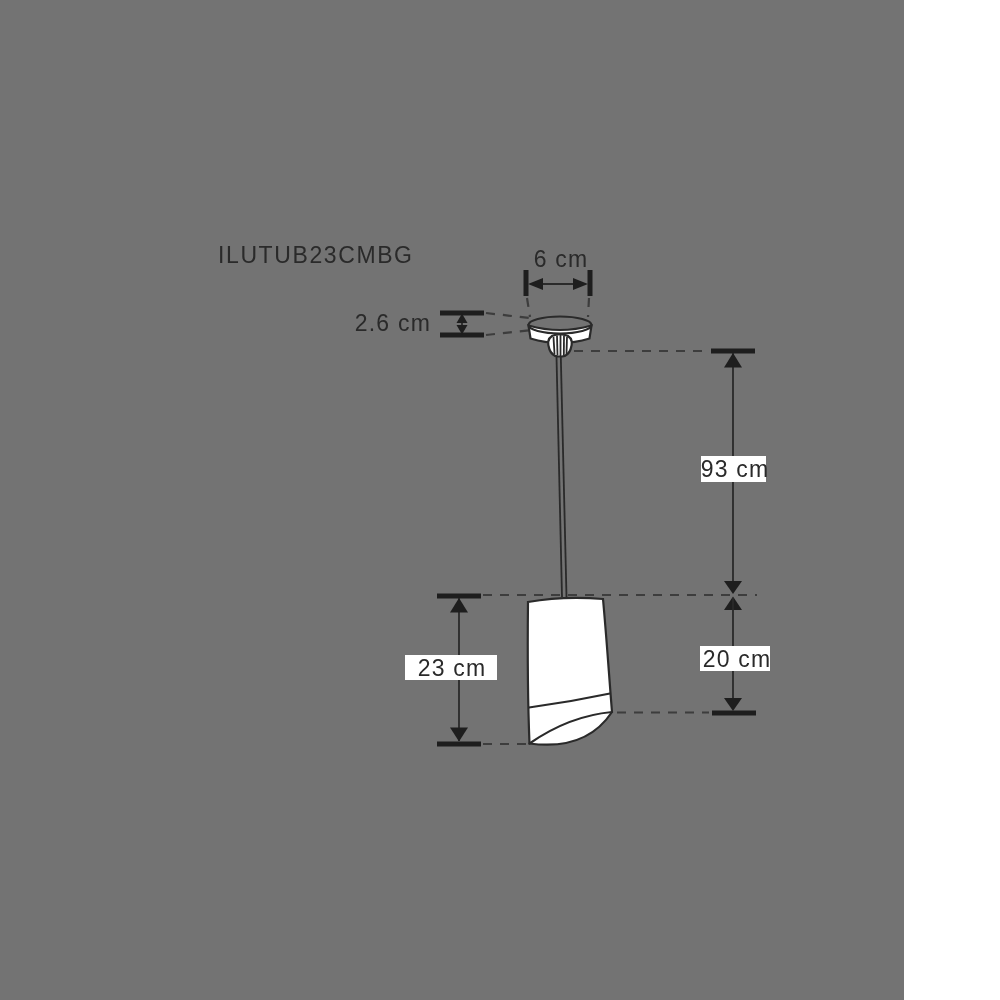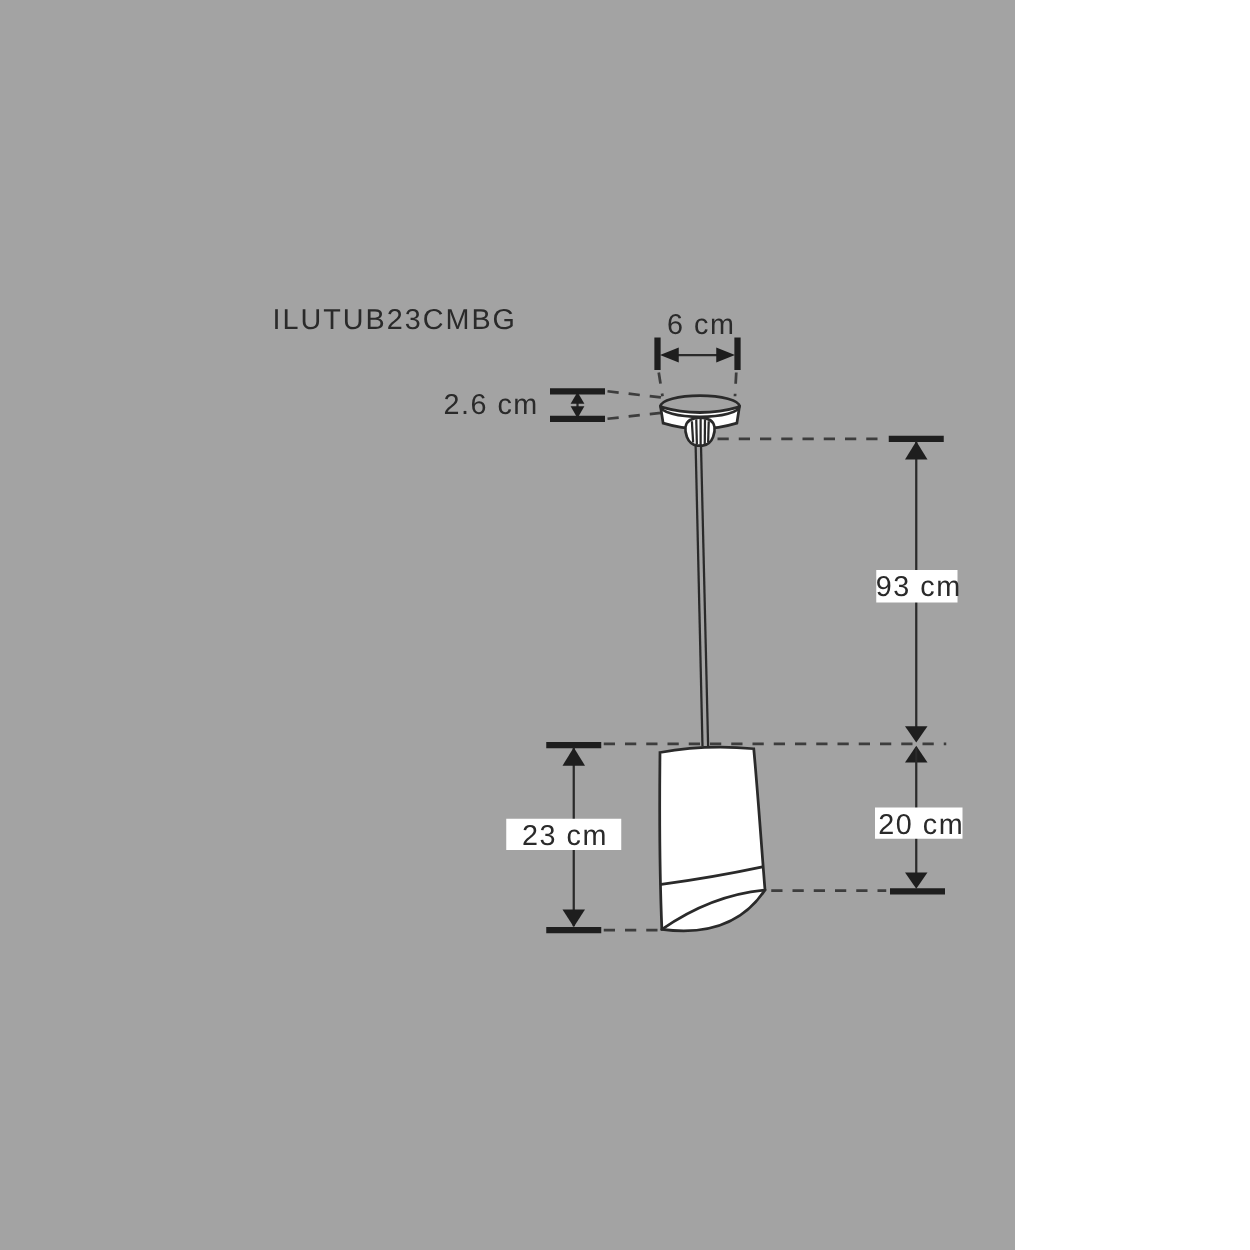--- a/index.html
+++ b/index.html
@@ -3,23 +3,23 @@
 <meta charset="utf-8">
 <style>
   html, body {
     margin: 0;
     padding: 0;
     background: #ffffff;
     font-family: "Liberation Sans", "DejaVu Sans", sans-serif;
   }
   .stage {
     position: relative;
-    width: 812px;
+    width: 904px;
     height: 1000px;
-    background: #a3a3a3;
+    background: #737373;
     overflow: hidden;
   }
   svg text {
     fill: #2a2a2a;
     font-family: "Liberation Sans", "DejaVu Sans", sans-serif;
     font-size: 23px;
     letter-spacing: 1.2px;
   }
   svg .product-code {
     font-size: 23px;

